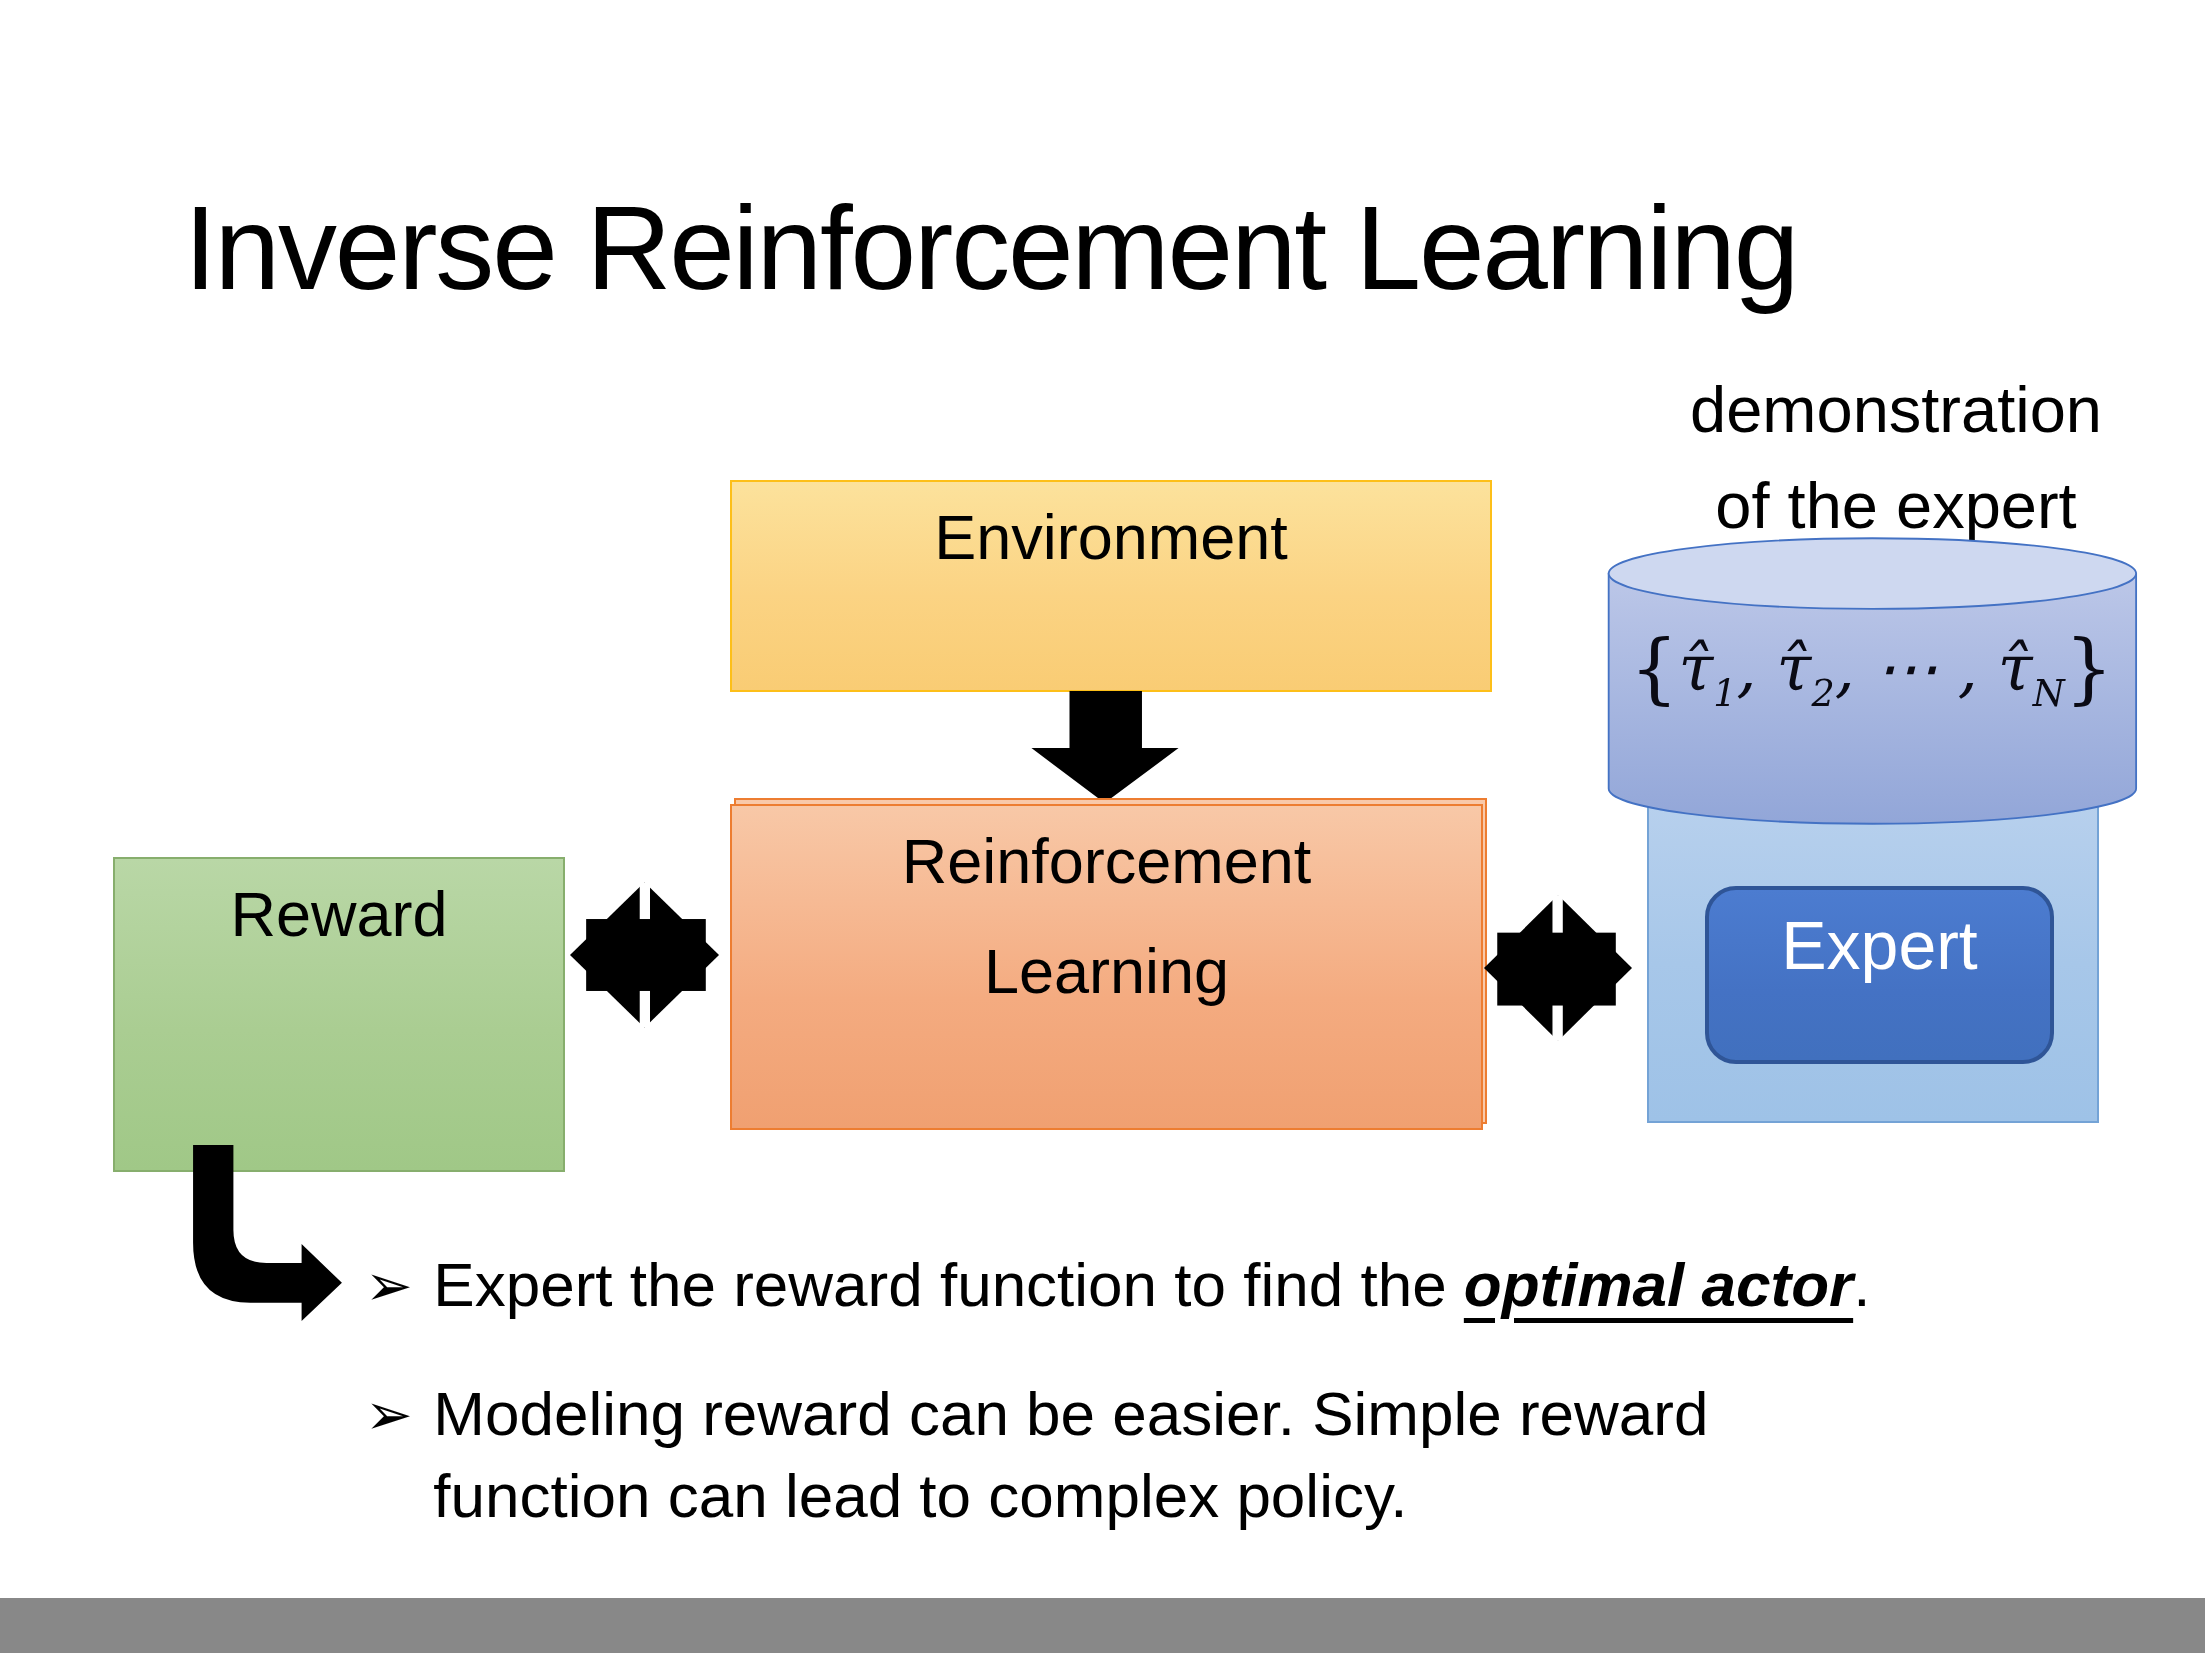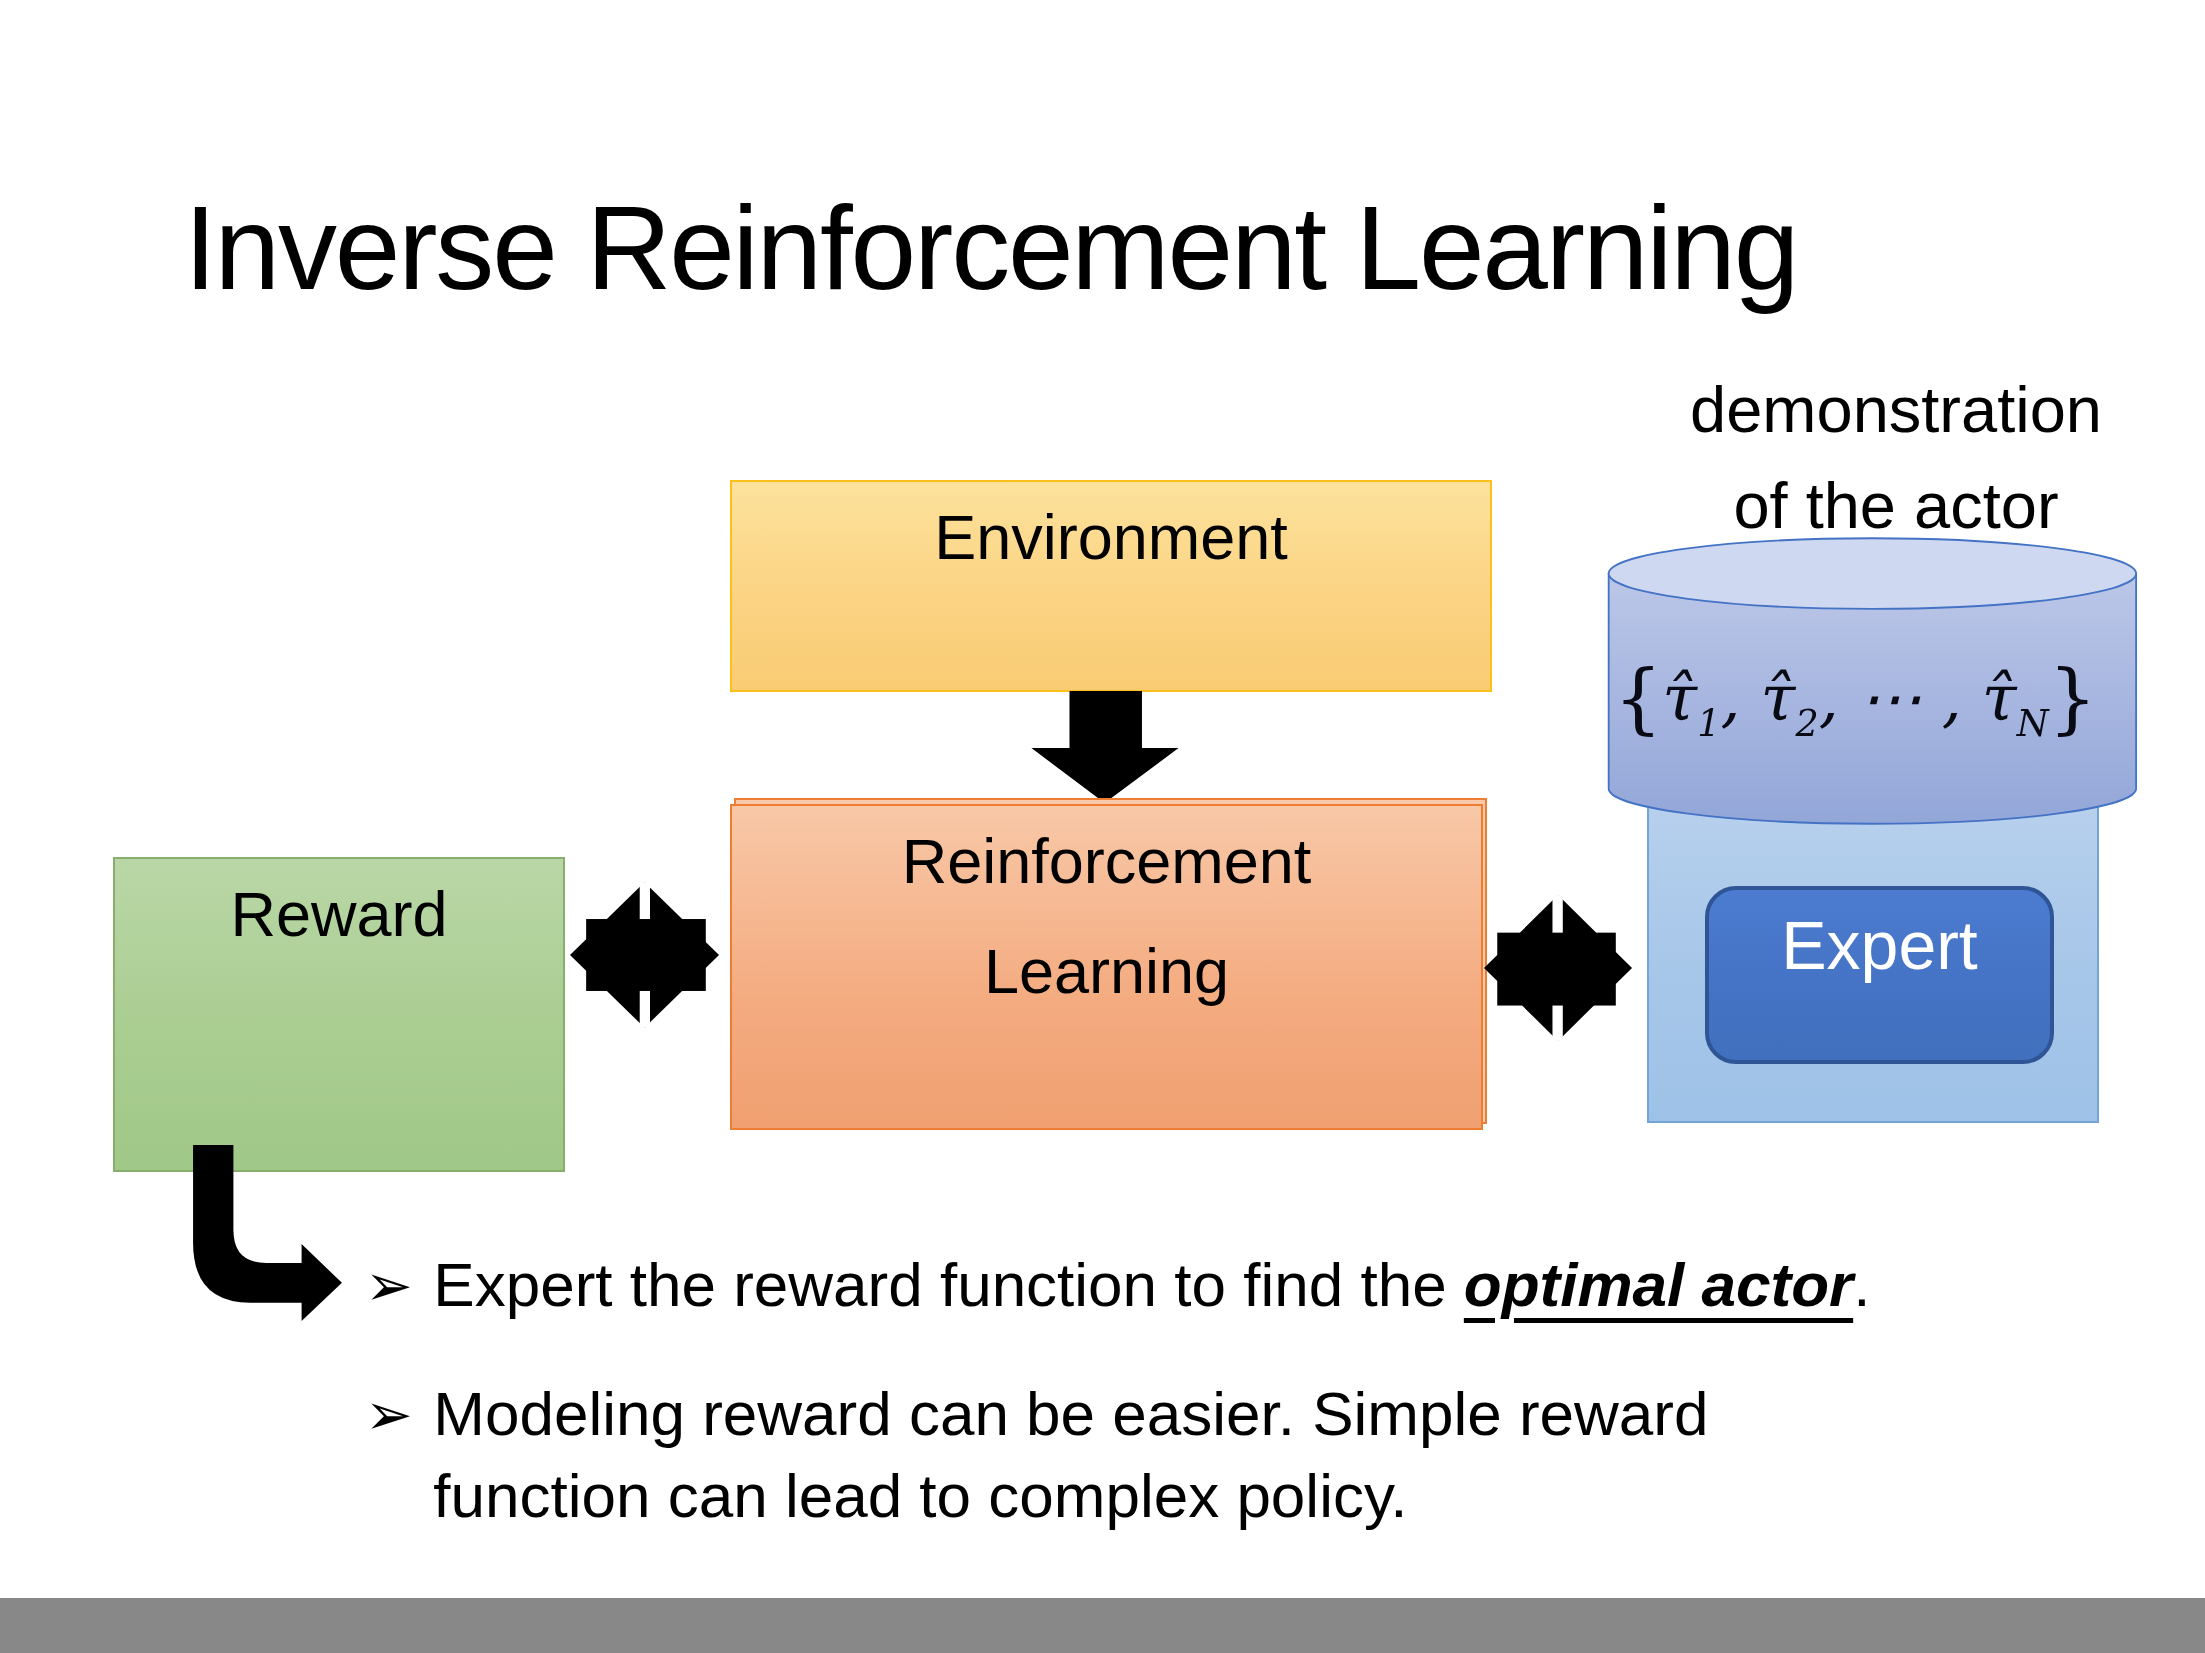--- a/index.html
+++ b/index.html
@@ -29,21 +29,21 @@
        background:linear-gradient(180deg,#b9d7a6 0%,#aacd92 55%,#a0c887 100%);
        border:2.2px solid #87ae6d;}
   .expert-container{left:1647px;top:803px;width:452px;height:320px;box-sizing:border-box;
        background:linear-gradient(180deg,#b7d0ed 0%,#a7c7e9 50%,#9ec2e7 100%);
        border:2.2px solid #74a3d6;}
   .expert-box{left:1705px;top:886px;width:349px;height:178px;border-radius:31px;
        background:linear-gradient(180deg,#4c7cd0 0%,#4472c4 60%,#4170be 100%);
        border:4.4px solid #2f5597;color:#ffffff;font-size:68px;}
 
   
-  .formula{left:1614px;top:654px;width:515px;
+  .formula{left:1614px;top:624px;width:515px;text-align:center;
        font-family:"DejaVu Serif","Liberation Serif",serif;font-style:italic;
        font-size:63px;line-height:88px;color:#0a0a14;}
   .formula .brace{font-style:normal;font-size:76px;vertical-align:-4.4px;}
   .formula sub{font-size:58%;line-height:0;vertical-align:-16px;}
 
   
   .bullet-row{display:flex;align-items:flex-start;}
   .bullet-row .marker{font-size:57px;line-height:82px;margin-right:20.6px;}
   .bullet-text{font-size:62px;line-height:82px;}
   .bullet1{left:365px;top:1244px;width:1764px;}
@@ -56,21 +56,21 @@
 </style>
 </head>
 <body>
 
 <div class="slide">
 
   <div class="abs title">Inverse Reinforcement Learning</div>
 
   <div class="abs demo-caption">
     <span>demonstration</span>
-    <span>of the actor</span>
+    <span>of the expert</span>
   </div>
 
   <div class="abs box env-box">
     <span>Environment</span>
   </div>
 
   <svg class="abs" style="left:1031px;top:691px;" width="148" height="112" viewBox="0 0 201 153">
     <path d="M52,0 L151,0 L151,78 L201,78 L100,153 L0,78 L52,78 Z" fill="#000"></path>
   </svg>
 

